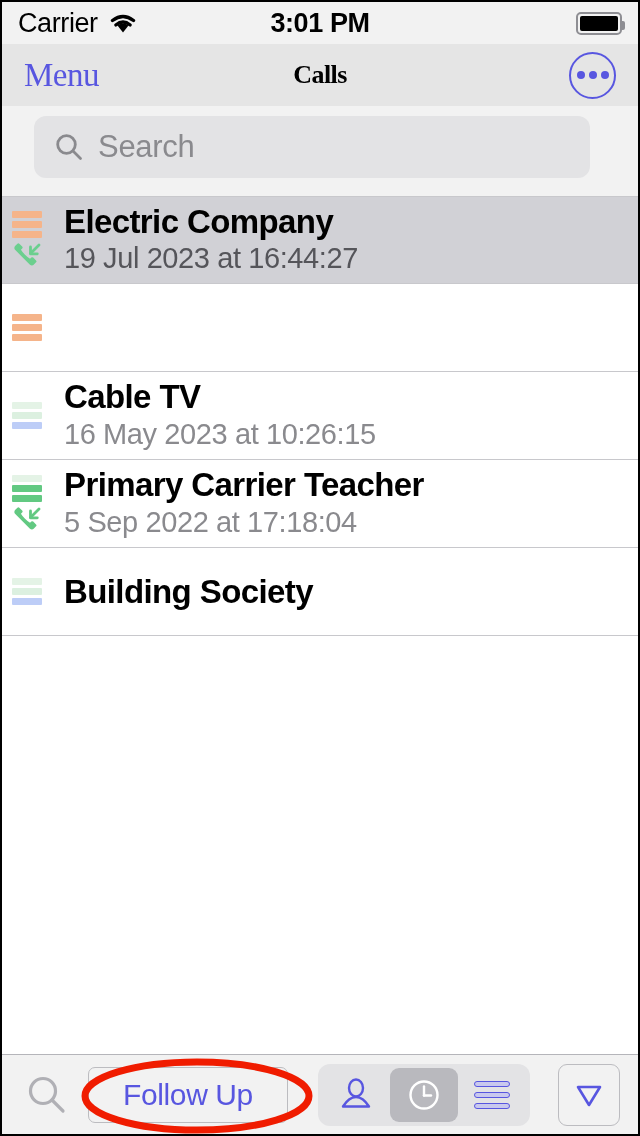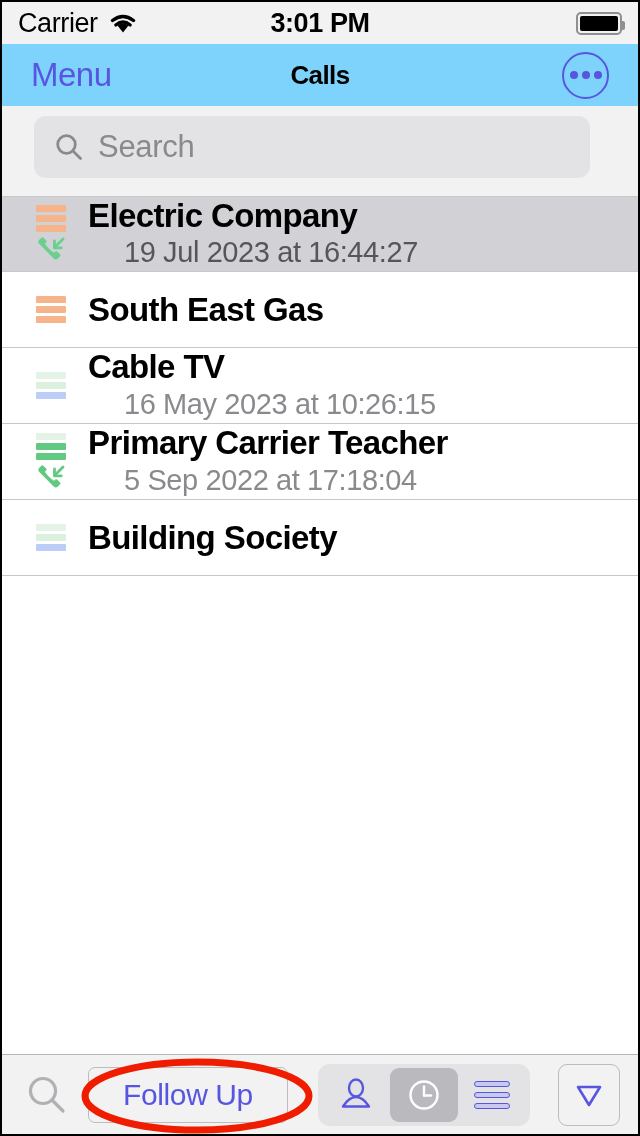--- a/index.html
+++ b/index.html
@@ -41,24 +41,25 @@
   }
   .battery::after {
     content: ""; position: absolute; right: -5px; top: 7px;
     width: 3px; height: 9px; background: #8e8e93; border-radius: 0 2px 2px 0;
   }
   .battery-fill { width: 100%; height: 100%; background: #000; border-radius: 2px; }
 
   
   .navbar {
     height: 62px; flex: 0 0 62px;
-    background: #7dd3fc;
-    display: flex; align-items: center;
-    padding: 0 29px;
-    position: relative;
+    background: #e5e5e5;
+    display: flex; align-items: center;
+    padding: 0 22px;
+    position: relative;
+    font-family: Liberation Serif, serif;
   }
   .nav-menu { font-size: 33px; color: #5856e0; letter-spacing: -0.5px; cursor: pointer; }
   .nav-title {
     position: absolute; left: 0; right: 0; text-align: center;
     font-size: 26px; font-weight: bold; color: #000; letter-spacing: -0.6px;
     pointer-events: none;
   }
   .nav-more {
     margin-left: auto; width: 47px; height: 47px;
     border: 2.5px solid #5856e0; border-radius: 50%;
@@ -75,21 +76,21 @@
     height: 62px; background: #e3e3e5; border-radius: 12px;
     display: flex; align-items: center; padding: 0 20px; gap: 14px;
     cursor: text;
   }
   .search-ph { font-size: 31px; color: #8a8a8e; letter-spacing: -0.3px; }
 
   
   .list { flex: 0 0 auto; background: #ffffff; }
   .row {
     display: flex; align-items: center;
-    height: 76px; padding-left: 28px;
+    height: 88px; padding-left: 4px;
     border-bottom: 1px solid #c8c8cc;
     background: #ffffff; cursor: pointer;
     position: relative;
   }
   .row.selected { background: #d1d1d6; }
   .row:first-child { border-top: 1px solid #c8c8cc; }
   .badge {
     width: 42px; flex: 0 0 42px;
     display: flex; flex-direction: column; align-items: center;
     gap: 5px;
@@ -98,21 +99,20 @@
   .bars span { display: block; height: 7px; border-radius: 1px; }
   .phoneicon { width: 28px; height: 26px; display: block; }
   .rowtext { margin-left: 16px; display: flex; flex-direction: column; justify-content: center; }
   .rowtitle {
     font-size: 33px; font-weight: bold; color: #000;
     letter-spacing: -0.6px; line-height: 1.08;
   }
   .rowsub {
     font-size: 29px; color: #8a8a8e; letter-spacing: -0.4px; line-height: 1.2;
     margin-top: 2px;
-    margin-left: 36px;
   }
   .row.selected .rowsub { color: #55555a; }
 
   .filler { flex: 1 1 auto; background: #ffffff; }
 
   
   .toolbar {
     height: 80px; flex: 0 0 80px;
     background: #f2f2f2;
     border-top: 1px solid #b5b5ba;
@@ -226,21 +226,20 @@
       </div>
       <div class="row">
         <div class="badge">
           <div class="bars">
             <span style="background: rgb(245, 180, 138);"></span>
             <span style="background: rgb(245, 180, 138);"></span>
             <span style="background: rgb(245, 180, 138);"></span>
           </div>
         </div>
         <div class="rowtext">
-          <div class="rowtitle">South East Gas</div>
         </div>
       </div>
       <div class="row">
         <div class="badge">
           <div class="bars">
             <span style="background: rgb(228, 243, 230);"></span>
             <span style="background: rgb(220, 240, 224);"></span>
             <span style="background: rgb(189, 205, 247);"></span>
           </div>
         </div>

